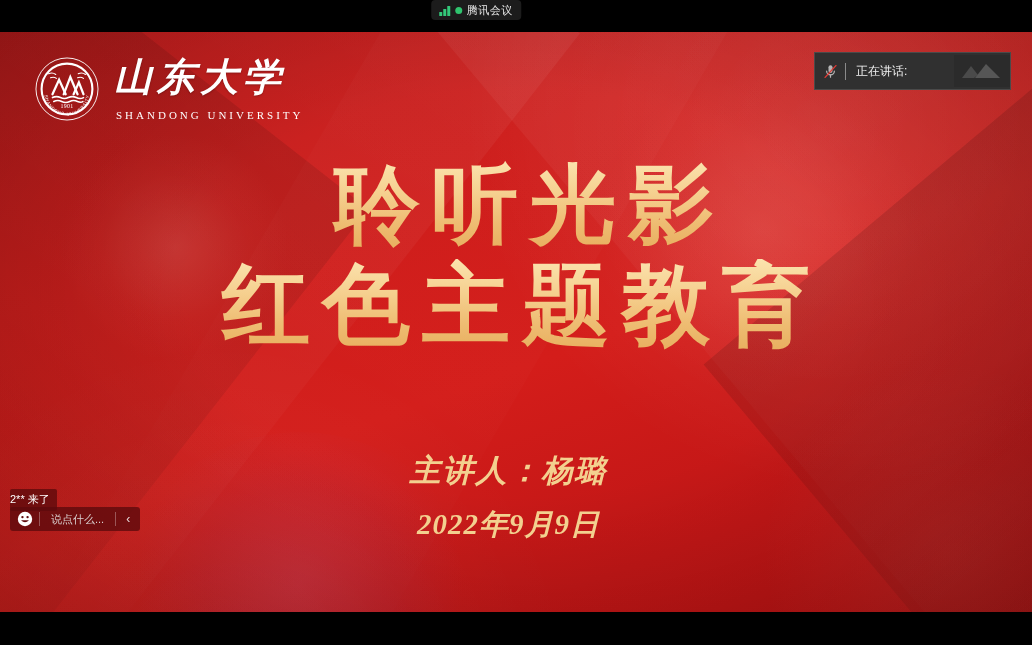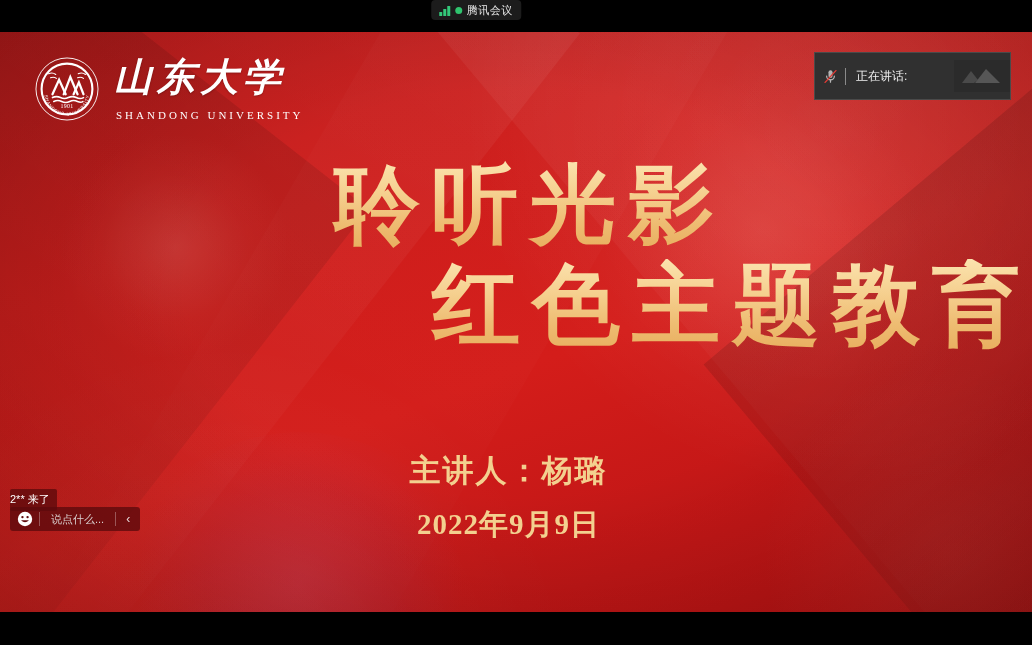--- a/index.html
+++ b/index.html
@@ -210,21 +210,21 @@
     letter-spacing: 3.0px;
     line-height: 1;
     white-space: nowrap;
     padding-left: 2px;
   }
 
   
   .speaker-panel {
     position: absolute;
     right: 21px; top: 20px;
-    width: 197px; height: 48px;
+    width: 197px; height: 38px;
     background: #303030;
     border: 1px solid #4a4a4a;
     display: flex;
     align-items: center;
     z-index: 30;
     box-sizing: border-box;
   }
   .mic-muted-icon {
     width: 30px;
     display: flex;
@@ -274,28 +274,28 @@
   .title-line.one {
     font-size: 86px;
     letter-spacing: 12px;
     padding-left: 28px;
   }
   .title-line.two {
     font-size: 88px;
     letter-spacing: 12px;
     padding-left: 12px;
     margin-top: 8px;
-    text-align: right;
   }
   .subtitle-block {
     position: absolute;
     left: 0; right: 15px;
     top: 420px;
     text-align: center;
     z-index: 10;
+    font-style: italic;
   }
   .presenter {
     font-family: "Liberation Serif", "DejaVu Serif", serif;
     font-weight: 700;
     font-size: 31px;
     letter-spacing: 2px;
     color: #f3d08f;
     line-height: 1.2;
     white-space: nowrap;
   }

